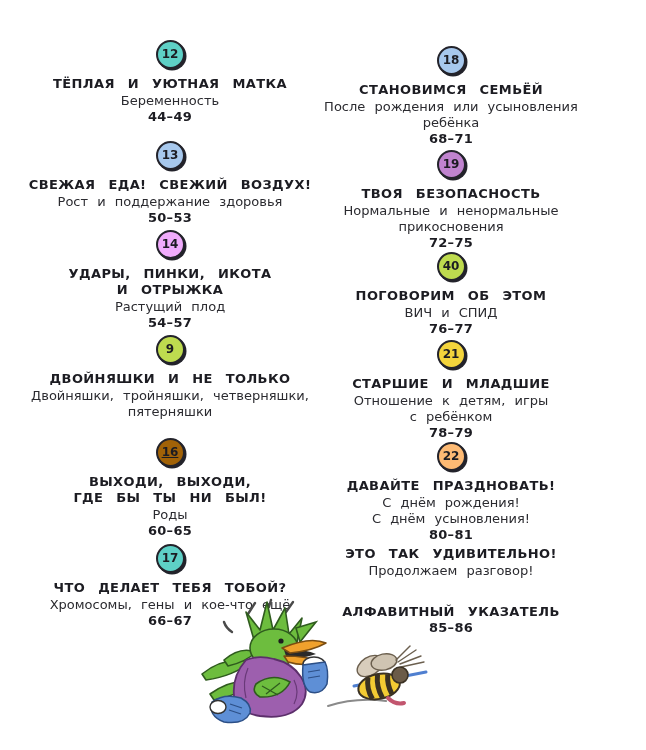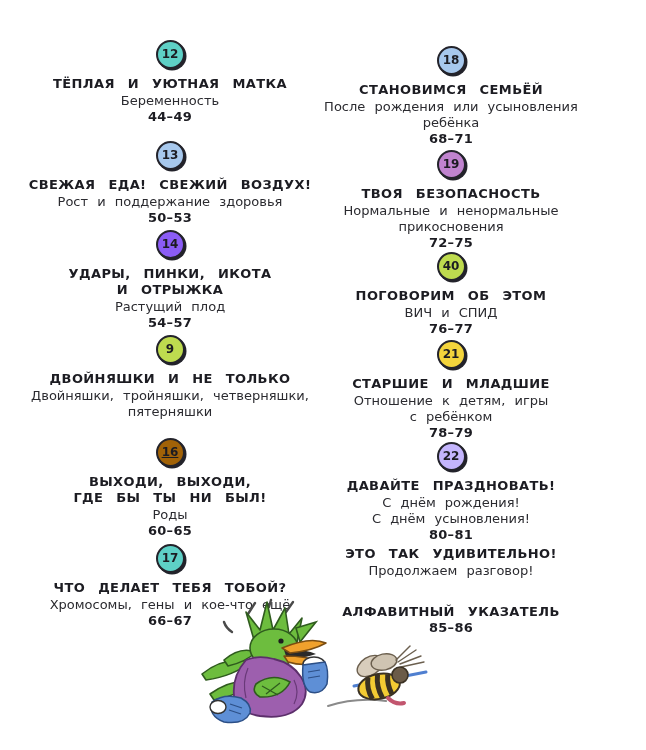--- a/index.html
+++ b/index.html
@@ -62,21 +62,21 @@
   </div>
 
   <div class="entry" style="top:141px">
     <div class="badge" style="background-color: rgb(167, 200, 237);">13</div>
     <div class="title">СВЕЖАЯ ЕДА! СВЕЖИЙ ВОЗДУХ!</div>
     <div class="subtitle">Рост и поддержание здоровья</div>
     <div class="pages">50–53</div>
   </div>
 
   <div class="entry" style="top:230px">
-    <div class="badge" style="background-color: #8b5cf6;">14</div>
+    <div class="badge" style="background-color: #f0abfc;">14</div>
     <div class="title">УДАРЫ, ПИНКИ, ИКОТА
 И ОТРЫЖКА</div>
     <div class="subtitle">Растущий плод</div>
     <div class="pages">54–57</div>
   </div>
 
   <div class="entry" style="top:335px">
     <div class="badge" style="background-color: rgb(190, 219, 79);">9</div>
     <div class="title">ДВОЙНЯШКИ И НЕ ТОЛЬКО</div>
     <div class="subtitle">Двойняшки, тройняшки, четверняшки,
@@ -127,21 +127,21 @@
 
   <div class="entry" style="top:340px">
     <div class="badge" style="background-color: rgb(243, 212, 60);">21</div>
     <div class="title">СТАРШИЕ И МЛАДШИЕ</div>
     <div class="subtitle">Отношение к детям, игры
 с ребёнком</div>
     <div class="pages">78–79</div>
   </div>
 
   <div class="entry" style="top:442px">
-    <div class="badge" style="background-color: #c4b5fd;">22</div>
+    <div class="badge" style="background-color: #fdba74;">22</div>
     <div class="title">ДАВАЙТЕ ПРАЗДНОВАТЬ!</div>
     <div class="subtitle">С днём рождения!
 С днём усыновления!</div>
     <div class="pages">80–81</div>
   </div>
 
   <div class="entry" style="top:546px">
     <div class="title">ЭТО ТАК УДИВИТЕЛЬНО!</div>
     <div class="subtitle">Продолжаем разговор!</div>
   </div>

